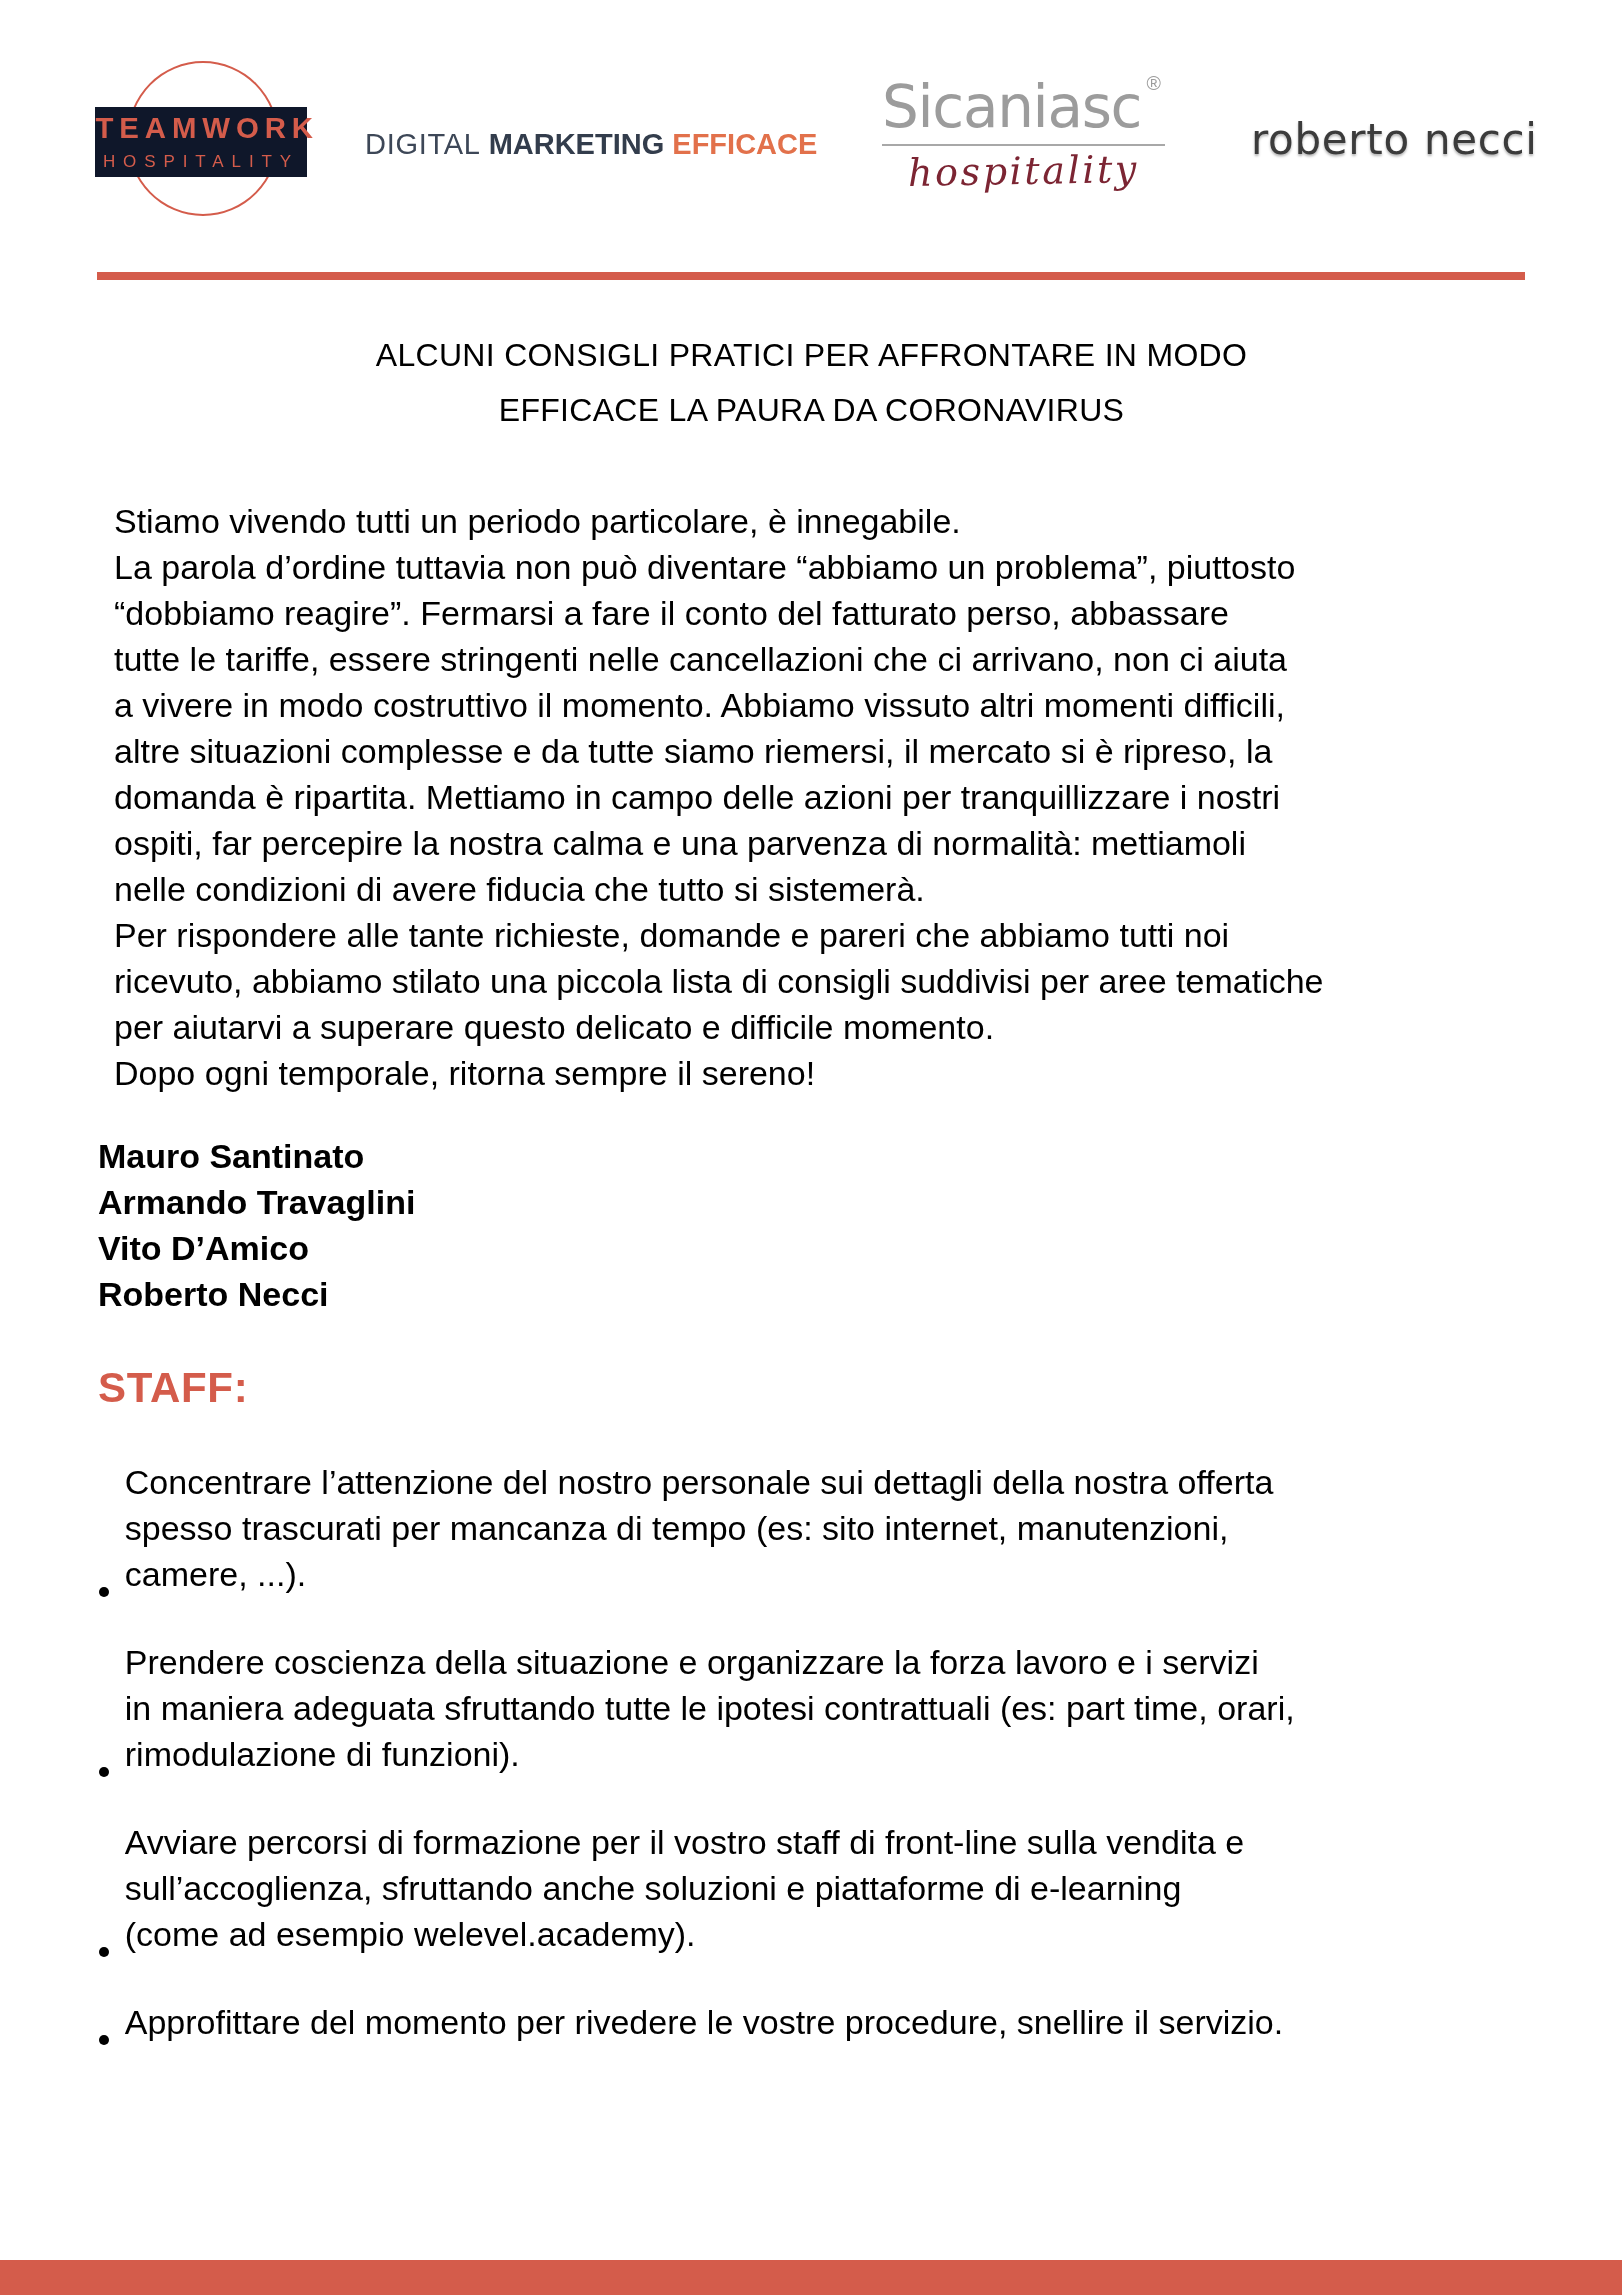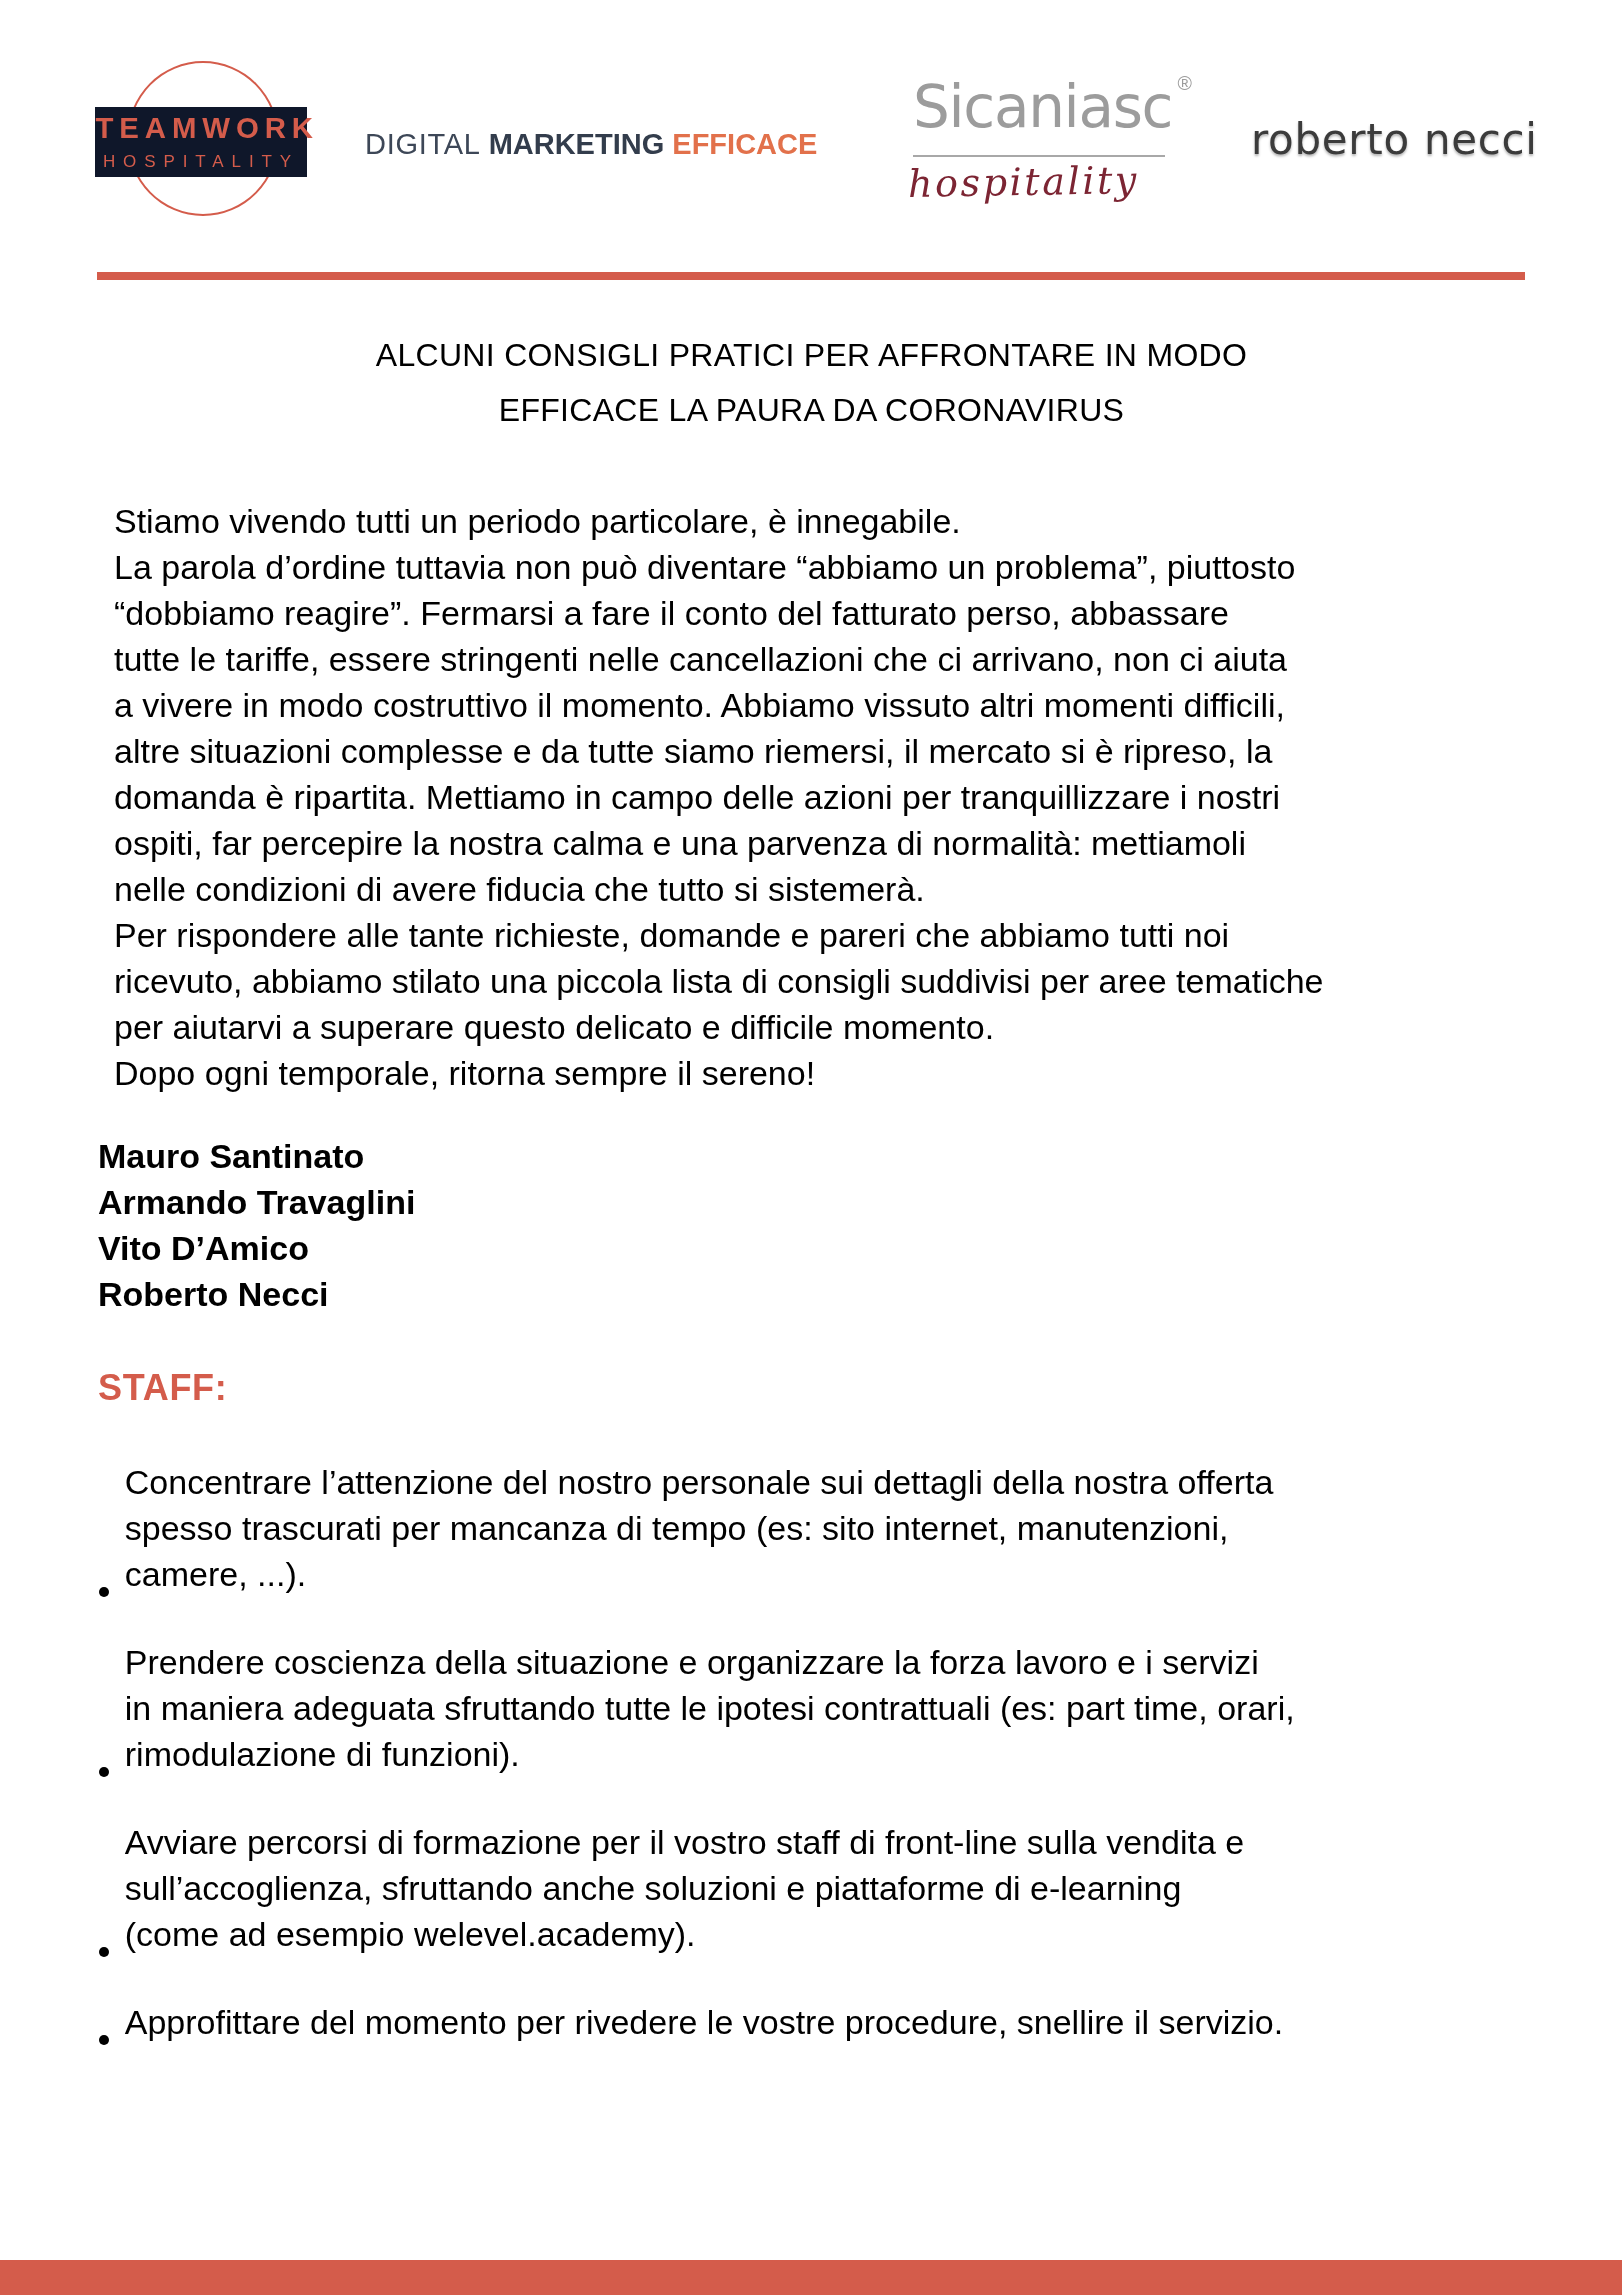--- a/index.html
+++ b/index.html
@@ -32,21 +32,21 @@
     font-size:17px; letter-spacing:7.9px; line-height:19.6px; margin-top:7.9px;
   }
 
   .dmt-logo { position:absolute; left:365px; top:128px; font-size:29px; white-space:nowrap; }
   .dmt-light  { color:#3d4757; font-weight:300; letter-spacing:0.7px; }
   .dmt-bold   { color:#333d4c; font-weight:800; letter-spacing:0px; }
   .dmt-orange { color:#e2714b; font-weight:800; letter-spacing:0px; }
 
   .sic-logo { position:absolute; left:882px; top:76px; width:283px; }
   .sic-name-row {
-    border-bottom:2px solid #a8a8a8; white-space:nowrap; padding-bottom:16px;margin-left:31px;
+    border-bottom:2px solid #a8a8a8; white-space:nowrap; padding-bottom:5px;
   }
   .sic-name {
     font-family:"DejaVu Sans", sans-serif;
     font-size:58px; line-height:63px; letter-spacing:-1.3px; color:#9c9c9c;
   }
   .sic-reg {
     display:inline-block; font-size:19.6px; color:#9c9c9c;
     vertical-align:top; position:relative; top:-3.9px; margin-left:5.2px;
   }
   .sic-tag {
@@ -76,21 +76,21 @@
   
   .intro {
     position:absolute; left:98px; top:482px; width:1433px; margin:16px;
     font-size:34px; line-height:46px; white-space:pre-line; color:#000;
   }
   .authors { position:absolute; left:98px; top:1133px; }
   .author  { font-size:34px; line-height:46px; font-weight:700; }
 
   .staff-heading {
     position:absolute; left:98px; top:1368px; margin:0;
-    color:#d45c4b; font-size:36px; line-height:39px; font-weight:800;
+    color:#d45c4b; font-size:42px; line-height:39px; font-weight:800;
     letter-spacing:0.7px;
   }
 
   .bullets { position:absolute; left:98px; top:1459px; width:1440px; }
   .bullet  { display:flex; align-items:flex-end; margin-bottom:42px; }
   .dot {
     flex:none; width:9.8px; height:9.8px; border-radius:50%;
     background:#000; margin:18.3px 15.7px 0 1.3px;
   }
   .bullet-text { flex:1; font-size:34px; line-height:46px; white-space:pre-line; color:#000; }

